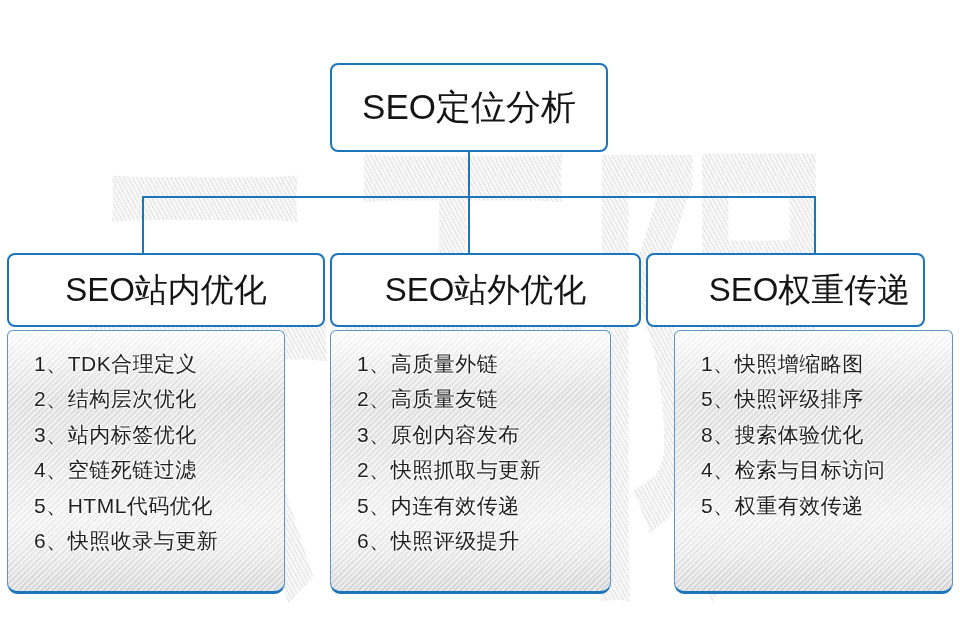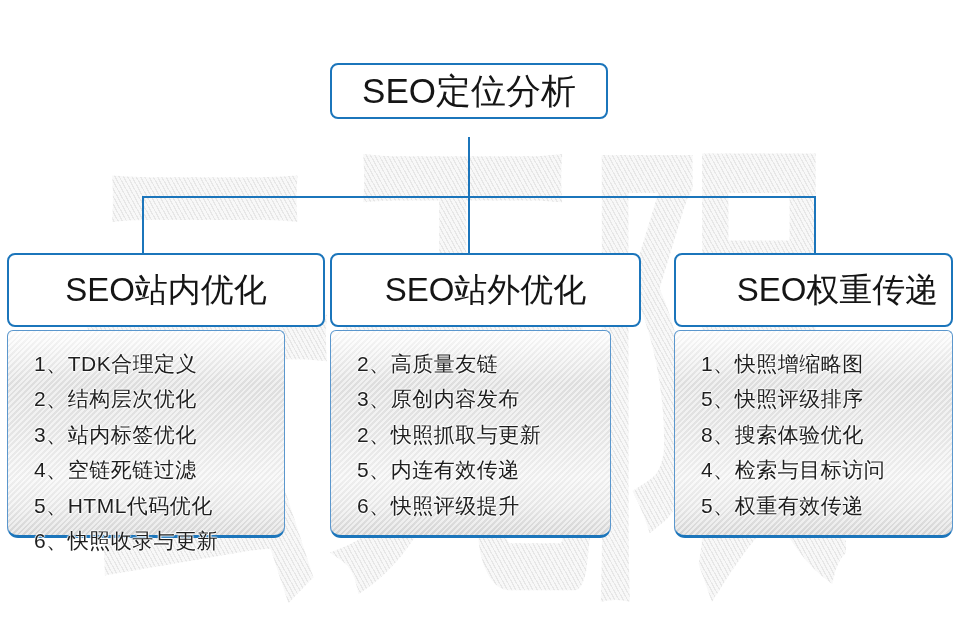--- a/index.html
+++ b/index.html
@@ -33,29 +33,29 @@
   .line.drop-mid    { left: 468px; top: 196px; width: 2px; height: 58px; }
   .line.drop-right  { left: 814px; top: 196px; width: 2px; height: 58px; }
 
   
   .node {
     position: absolute; background: #ffffff;
     border: 2px solid #1b75bb; border-radius: 8px;
     display: flex; align-items: center; justify-content: center;
     color: #151515; z-index: 2;
   }
-  .root-node { left: 330px; top: 63px; width: 278px; height: 56px; font-size: 35px; }
+  .root-node { left: 330px; top: 63px; width: 278px; height: 89px; font-size: 35px; }
   .head-node { top: 253px; height: 74px; font-size: 33px; }
   .head-1 { left: 7px;   width: 318px; }
   .head-2 { left: 330px; width: 311px; }
-  .head-3 { left: 674px; width: 279px; padding-left: 48px; }
+  .head-3 { left: 646px; width: 279px; padding-left: 48px; }
 
   
   .panel {
-    position: absolute; top: 330px; height: 208px; z-index: 1;
+    position: absolute; top: 330px; height: 264px; z-index: 1;
     border: 1px solid #5b97cd; border-bottom: 3px solid #1b75bb;
     border-radius: 6px 6px 11px 11px;
     background:
       repeating-linear-gradient(135deg, rgba(255,255,255,0.45) 0 2px, rgba(120,120,120,0.05) 2px 4px),
       linear-gradient(180deg, #ffffff 0%, #e3e3e3 26%, #e9e9e9 46%, #f5f5f5 72%, #ececec 86%, #d9d9d9 100%);
     padding: 15px 0 0 26px;
   }
   .panel-1 { left: 7px;   width: 278px; }
   .panel-2 { left: 330px; width: 281px; }
   .panel-3 { left: 674px; width: 279px; }
@@ -97,20 +97,21 @@
   <div class="panel panel-1">
     <div class="list-item">1、TDK合理定义</div>
     <div class="list-item">2、结构层次优化</div>
     <div class="list-item">3、站内标签优化</div>
     <div class="list-item">4、空链死链过滤</div>
     <div class="list-item">5、HTML代码优化</div>
     <div class="list-item">6、快照收录与更新</div>
   </div>
 
   <div class="panel panel-2">
+    <div class="list-item">1、高质量外链</div>
     <div class="list-item">2、高质量友链</div>
     <div class="list-item">3、原创内容发布</div>
     <div class="list-item">2、快照抓取与更新</div>
     <div class="list-item">5、内连有效传递</div>
     <div class="list-item">6、快照评级提升</div>
   </div>
 
   <div class="panel panel-3">
     <div class="list-item">1、快照增缩略图</div>
     <div class="list-item">5、快照评级排序</div>

